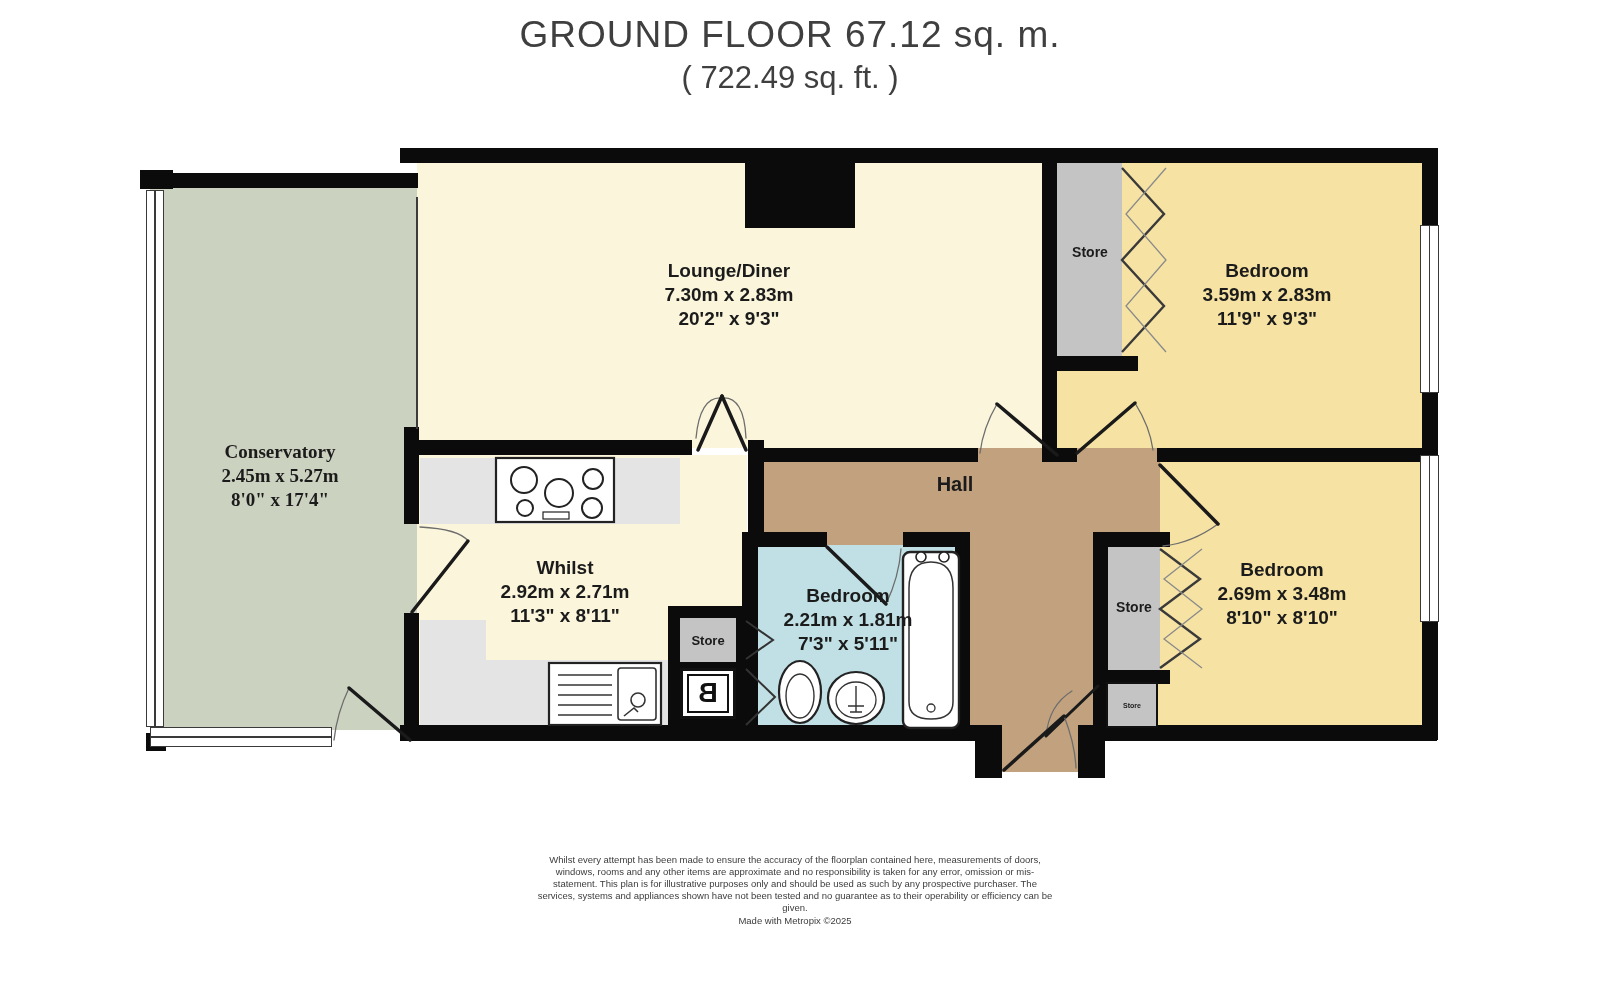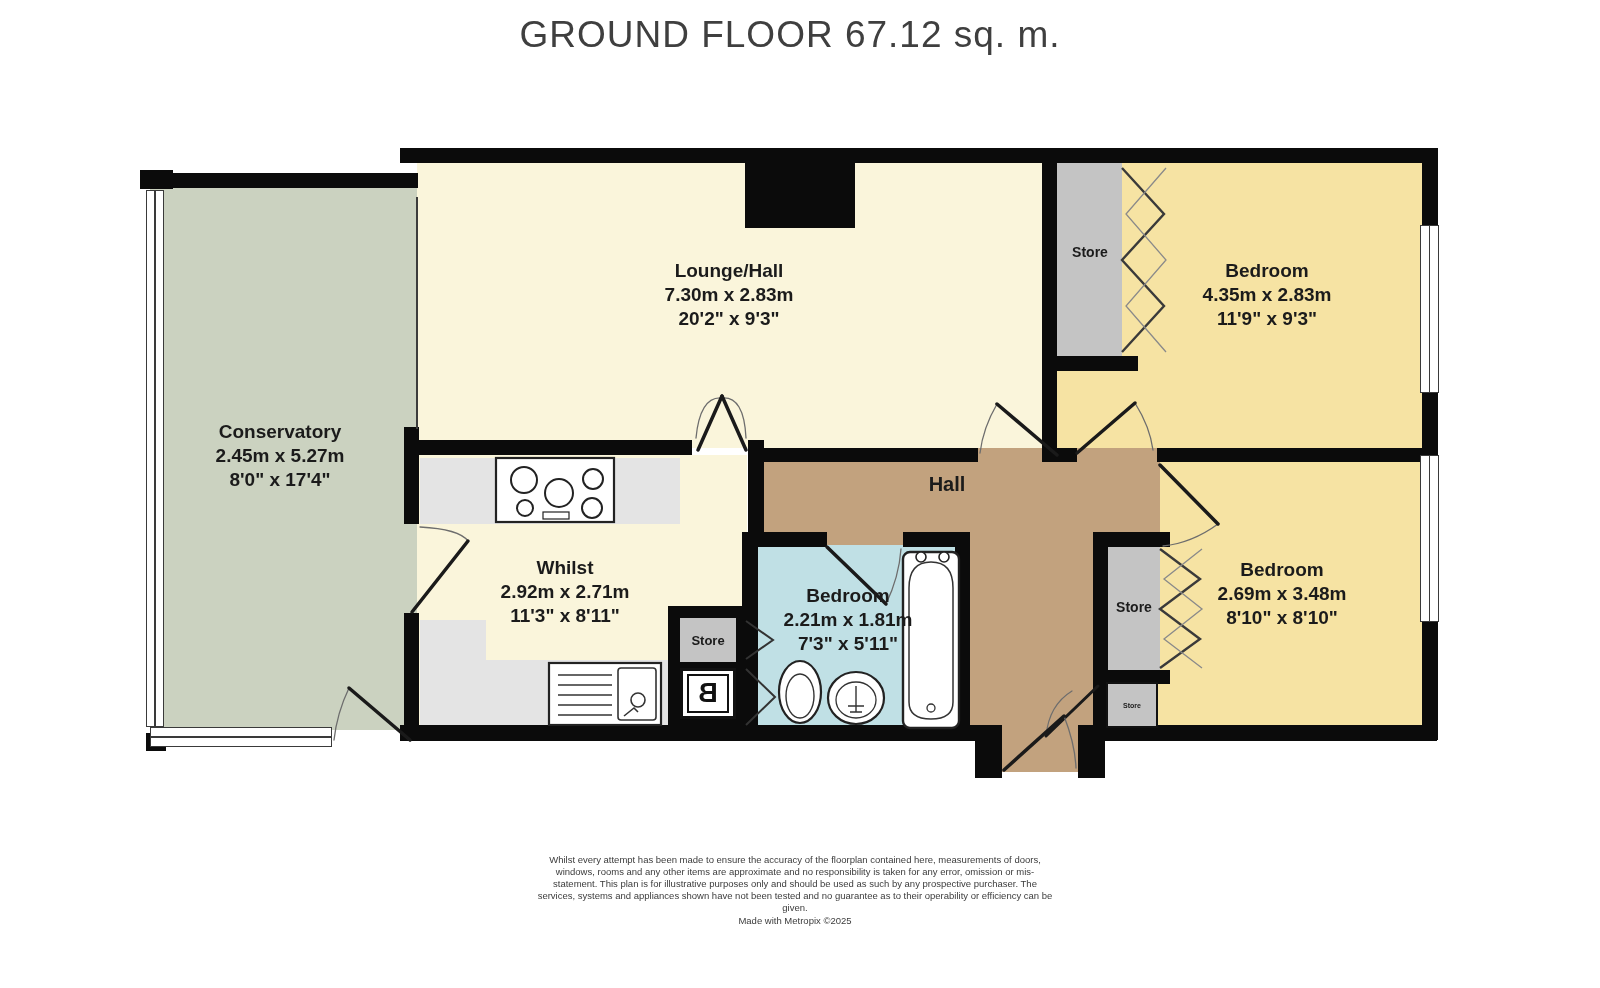--- a/index.html
+++ b/index.html
@@ -14,21 +14,21 @@
   .wall{position:absolute;background:#0b0b0b;}
   .thinline{position:absolute;background:#3c3c3c;}
   .counter{position:absolute;background:#e4e4e4;}
   .storebox{position:absolute;background:#c4c4c4;}
   .window{position:absolute;background:#ffffff;border:1.5px solid #3a3a3a;box-sizing:border-box;}
   .window.v{background-image:linear-gradient(to right,transparent calc(50% - .75px),#3a3a3a calc(50% - .75px),#3a3a3a calc(50% + .75px),transparent calc(50% + .75px));}
   .window.h{background-image:linear-gradient(to bottom,transparent calc(50% - .75px),#3a3a3a calc(50% - .75px),#3a3a3a calc(50% + .75px),transparent calc(50% + .75px));}
   .lbl{position:absolute;transform:translateX(-50%);text-align:center;font-weight:bold;
        font-size:19px;line-height:24px;color:#1b1b1b;white-space:nowrap;}
   .lbl span{display:block;}
-  .hall-lbl{font-size:20px;}
+  .hall-lbl{font-size:20px;margin-left:8px;}
   .store-lbl{position:absolute;transform:translate(-50%,-50%);font-weight:bold;font-size:14px;color:#1b1b1b;white-space:nowrap;}
   .store-lbl.kitchen{font-size:13px;}
   .store-lbl.tiny{font-size:7px;}
   .boiler{position:absolute;left:680px;top:668px;width:56px;height:51px;background:#ffffff;
           border:3px solid #111;box-sizing:border-box;}
   .boiler-inner{position:absolute;left:4px;top:3px;right:4px;bottom:3px;border:2.5px solid #111;
           display:flex;align-items:center;justify-content:center;font-weight:bold;font-size:27px;
           transform:scaleX(-1);color:#111;}
   svg.overlay{position:absolute;left:0;top:0;}
   .footer{position:absolute;left:795px;top:845px;transform:translateX(-50%);text-align:center;}
@@ -36,20 +36,21 @@
   .footer-disclaimer{width:516px;margin:9px auto 0;font-size:9.5px;line-height:12px;color:#3c3c3c;}
   .footer-credit{margin-top:1px;font-size:9.5px;color:#3c3c3c;}
 </style>
 </head>
 <body>
 
 <div class="page">
 
   <div class="title-block">
     <div class="title-line1">GROUND FLOOR 67.12 sq. m.</div>
+    <div class="title-line2">( 722.49 sq. ft. )</div>
   </div>
 
   <div class="plan">
 
     <div class="room" style="left:150px;top:188px;width:268px;height:542px;background:#cbd2c0;"></div>
     <div class="room" style="left:417px;top:163px;width:625px;height:285px;background:#faf5db;"></div>
     <div class="room" style="left:417px;top:455px;width:330px;height:272px;background:#faf5db;"></div>
     <div class="room" style="left:1042px;top:163px;width:380px;height:285px;background:#f6e3a3;"></div>
     <div class="room" style="left:1093px;top:462px;width:329px;height:265px;background:#f6e3a3;"></div>
     <div class="room" style="left:764px;top:448px;width:396px;height:99px;background:#c2a27e;"></div>
@@ -187,30 +188,30 @@
       <g>
         <rect x="903" y="552" width="56" height="176" rx="7" fill="#ffffff" stroke="#222" stroke-width="2.4"></rect>
         <path d="M909,588 Q909,562 931,562 Q953,562 953,588 L953,702 Q953,719 931,719 Q909,719 909,702 Z" fill="none" stroke="#333" stroke-width="1.5"></path>
         <circle cx="921" cy="557" r="5" fill="#ffffff" stroke="#222" stroke-width="1.6"></circle>
         <circle cx="944" cy="557" r="5" fill="#ffffff" stroke="#222" stroke-width="1.6"></circle>
         <circle cx="931" cy="708" r="4" fill="none" stroke="#333" stroke-width="1.3"></circle>
       </g>
     </svg>
 
     <div class="lbl" style="left:729px;top:259px;">
-      <span>Lounge/Hall</span>
+      <span>Lounge/Diner</span>
       <span>7.30m x 2.83m</span>
       <span>20'2" x 9'3"</span>
     </div>
     <div class="lbl" style="left:1267px;top:259px;">
       <span>Bedroom</span>
-      <span>4.35m x 2.83m</span>
+      <span>3.59m x 2.83m</span>
       <span>11'9" x 9'3"</span>
     </div>
-    <div class="lbl" style="left:280px;top:420px;">
+    <div class="lbl" style="left:280px;top:440px;font-family:Liberation Serif, serif;">
       <span>Conservatory</span>
       <span>2.45m x 5.27m</span>
       <span>8'0" x 17'4"</span>
     </div>
     <div class="lbl" style="left:565px;top:556px;">
       <span>Whilst</span>
       <span>2.92m x 2.71m</span>
       <span>11'3" x 8'11"</span>
     </div>
     <div class="lbl" style="left:848px;top:584px;">

